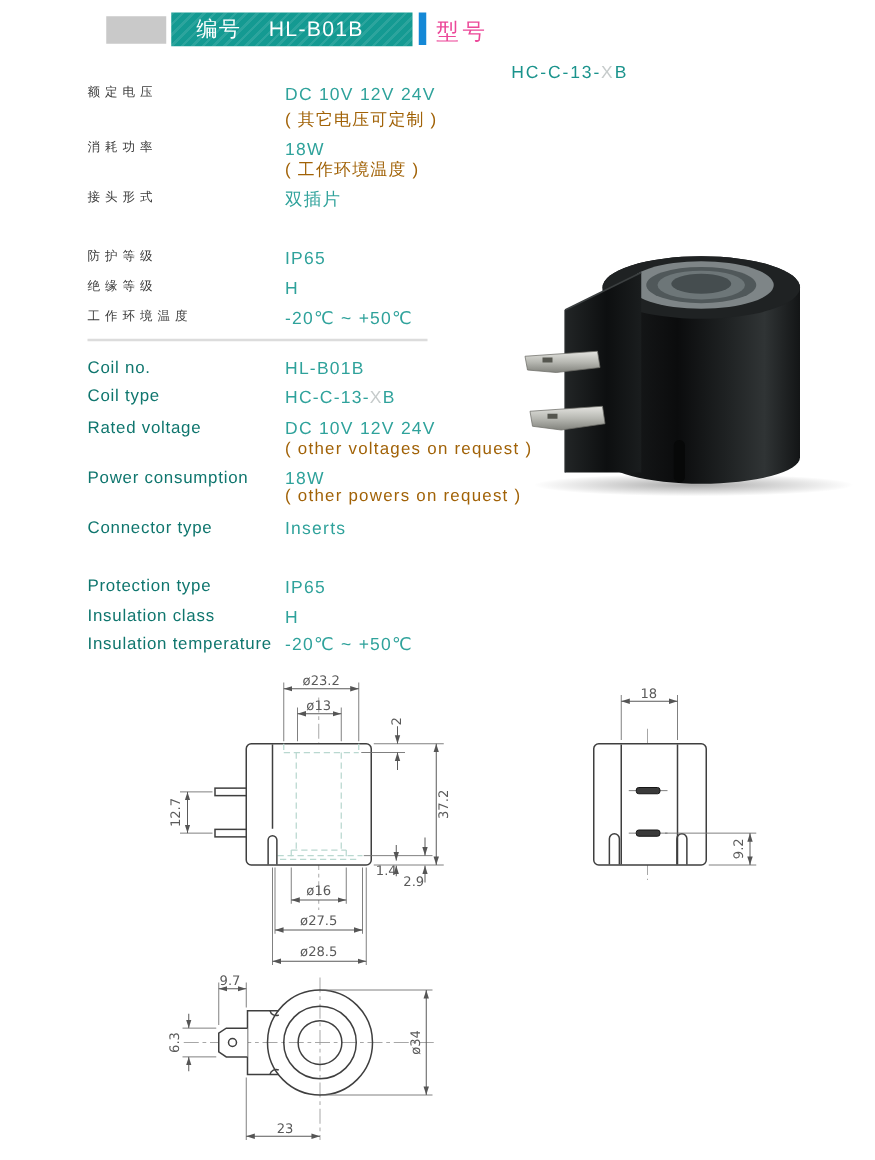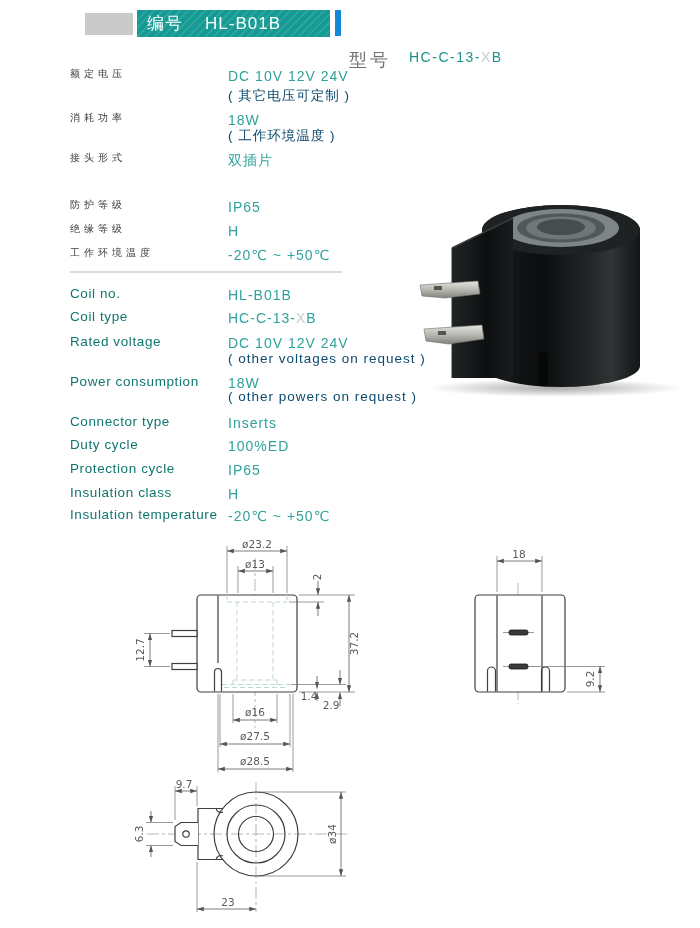--- a/index.html
+++ b/index.html
@@ -4,35 +4,35 @@
 <style>
   html,body{margin:0;padding:0;background:#fff;}
   #canvas{position:relative;width:700px;height:928px;background:#ffffff;
           font-family:"Liberation Sans","DejaVu Sans",sans-serif;overflow:hidden;}
   .abs{position:absolute;}
 
   
   .gray-chip{left:85px;top:13px;width:48px;height:22px;background:#c9c9c9;}
   .teal-chip{left:137px;top:10px;width:193px;height:27px;background:#149a92;
     background-image:repeating-linear-gradient(135deg,rgba(255,255,255,.10) 0 2px,rgba(255,255,255,0) 2px 6px);
-    color:#fff;display:flex;align-items:center;padding-left:10px;gap:22px;
+    color:#fff;display:flex;align-items:center;padding-left:20px;gap:22px;
     font-size:17px;letter-spacing:1px;box-sizing:border-box;white-space:nowrap;}
   .blue-bar{left:335px;top:10px;width:6px;height:26px;background:#1488d6;}
-  .model-label{left:349px;top:13px;font-size:18px;color:#737373;letter-spacing:3px;white-space:nowrap;margin-top:35px;}
+  .model-label{left:349px;top:13px;font-size:18px;color:#ec4899;letter-spacing:3px;white-space:nowrap;}
   .model-value{left:409px;top:11px;font-size:14px;color:#1a938c;letter-spacing:1.5px;white-space:nowrap;margin-top:38px;}
   .muted-x{color:#c6cbcb;}
 
   
   .row{position:absolute;left:70px;white-space:nowrap;}
   .lbl{display:inline-block;width:158px;vertical-align:top;}
   .cn .lbl{font-size:10px;letter-spacing:4px;color:#3a3a3a;}
   .cn .val{font-size:14px;color:#2fa29b;letter-spacing:1px;}
   .en .lbl{font-size:13.5px;letter-spacing:.6px;color:#0f766e;}
   .en .val{font-size:14px;color:#2fa29b;letter-spacing:1px;}
-  .note{position:absolute;left:228px;font-size:13.5px;color:#0c4a6e;letter-spacing:1px;white-space:nowrap;}
+  .note{position:absolute;left:228px;font-size:13.5px;color:#a16207;letter-spacing:1px;white-space:nowrap;}
   .sep{position:absolute;left:70px;top:271px;width:272px;height:2px;background:#dcdcdc;}
 
   
   .ol{stroke:#3f3f3f;stroke-width:1.2;fill:none;}
   .olf{stroke:#3f3f3f;stroke-width:1.2;fill:#fff;}
   .ext{stroke:#6e6e6e;stroke-width:.7;fill:none;}
   .dim{stroke:#5a5a5a;stroke-width:.8;fill:none;}
   .cl{stroke:#9a9a9a;stroke-width:.7;fill:none;stroke-dasharray:12 3 3 3;}
   .hid{stroke:#b9d8d0;stroke-width:1;fill:none;stroke-dasharray:5 3;}
   .dt{font-family:"DejaVu Sans",sans-serif;font-size:10.5px;fill:#5a5a5a;letter-spacing:0;}
@@ -62,22 +62,21 @@
 
   <div class="sep"></div>
 
   <div class="row en" style="top:286px"><span class="lbl">Coil no.</span><span class="val">HL-B01B</span></div>
   <div class="row en" style="top:309px"><span class="lbl">Coil type</span><span class="val"><span>HC-C-13-</span><span class="muted-x">X</span><span>B</span></span></div>
   <div class="row en" style="top:334px"><span class="lbl">Rated voltage</span><span class="val">DC 10V 12V 24V</span></div>
   <div class="note" style="top:351px">( other voltages on request )</div>
   <div class="row en" style="top:374px"><span class="lbl">Power consumption</span><span class="val">18W</span></div>
   <div class="note" style="top:389px">( other powers on request )</div>
   <div class="row en" style="top:414px"><span class="lbl">Connector type</span><span class="val">Inserts</span></div>
-  <div class="row en" style="top:437px"><span class="lbl">Duty cycle</span><span class="val">100%ED</span></div>
-  <div class="row en" style="top:461px"><span class="lbl">Protection cycle</span><span class="val">IP65</span></div>
+  <div class="row en" style="top:461px"><span class="lbl">Protection type</span><span class="val">IP65</span></div>
   <div class="row en" style="top:485px"><span class="lbl">Insulation class</span><span class="val">H</span></div>
   <div class="row en" style="top:507px"><span class="lbl">Insulation temperature</span><span class="val">-20℃ ~ +50℃</span></div>
 
   <svg class="abs" style="left:405px;top:182px" width="295" height="218" viewBox="0 0 295 218">
     <defs>
       <linearGradient id="gBody" x1="0" y1="0" x2="1" y2="0">
         <stop offset="0" stop-color="#2a2d2e"></stop>
           <stop offset=".12" stop-color="#17191a"></stop>
         <stop offset=".38" stop-color="#0b0c0d"></stop>
           <stop offset=".62" stop-color="#1e2122"></stop>

